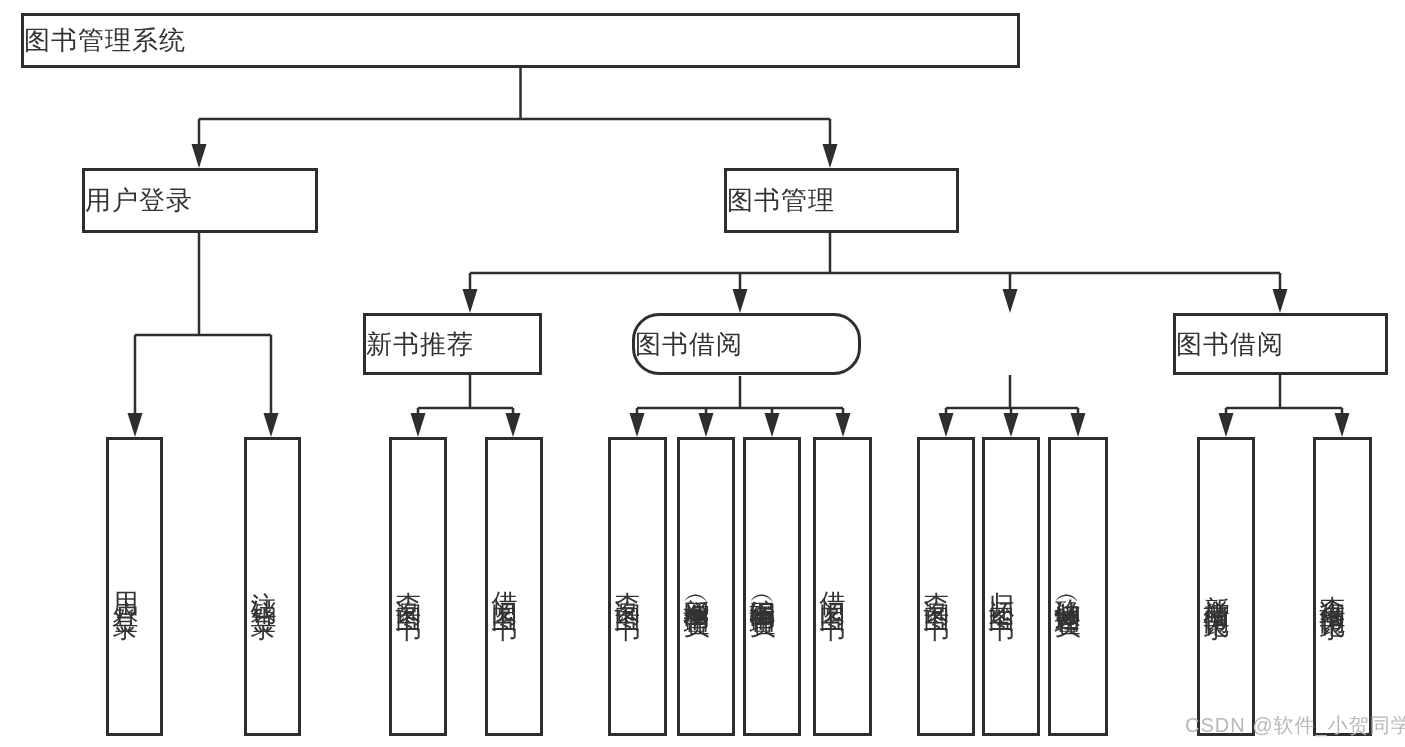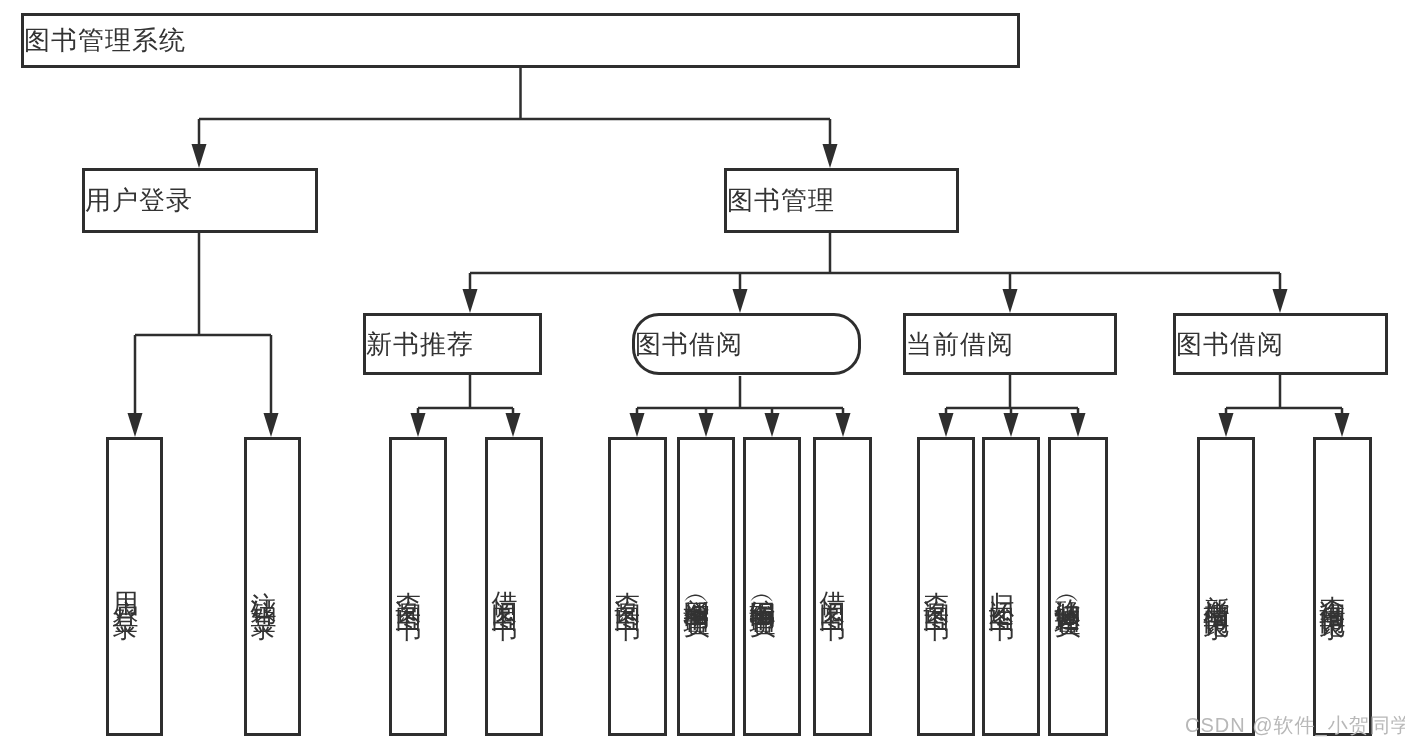--- a/index.html
+++ b/index.html
@@ -104,23 +104,20 @@
   <div class="box lvl2" style="left:724px;width:235px;">
     <span>图书管理</span>
   </div>
 
   <div class="box lvl3" style="left:363px;width:179px;">
     <span>新书推荐</span>
   </div>
   <div class="box lvl3" style="left:632px;width:229px;border-radius:27px;">
     <span>图书借阅</span>
   </div>
-  <div class="box lvl3" style="left:903px;width:214px;">
-    <span>当前借阅</span>
-  </div>
   <div class="box lvl3" style="left:1173px;width:215px;">
     <span>图书借阅</span>
   </div>
 
   <div class="box leaf" style="left:106px;width:57px;">
     <span class="v-text" style="letter-spacing: 8px;">用户登录</span>
   </div>
   <div class="box leaf" style="left:244px;width:57px;">
     <span class="v-text" style="letter-spacing: 8px;">注销登录</span>
   </div>

